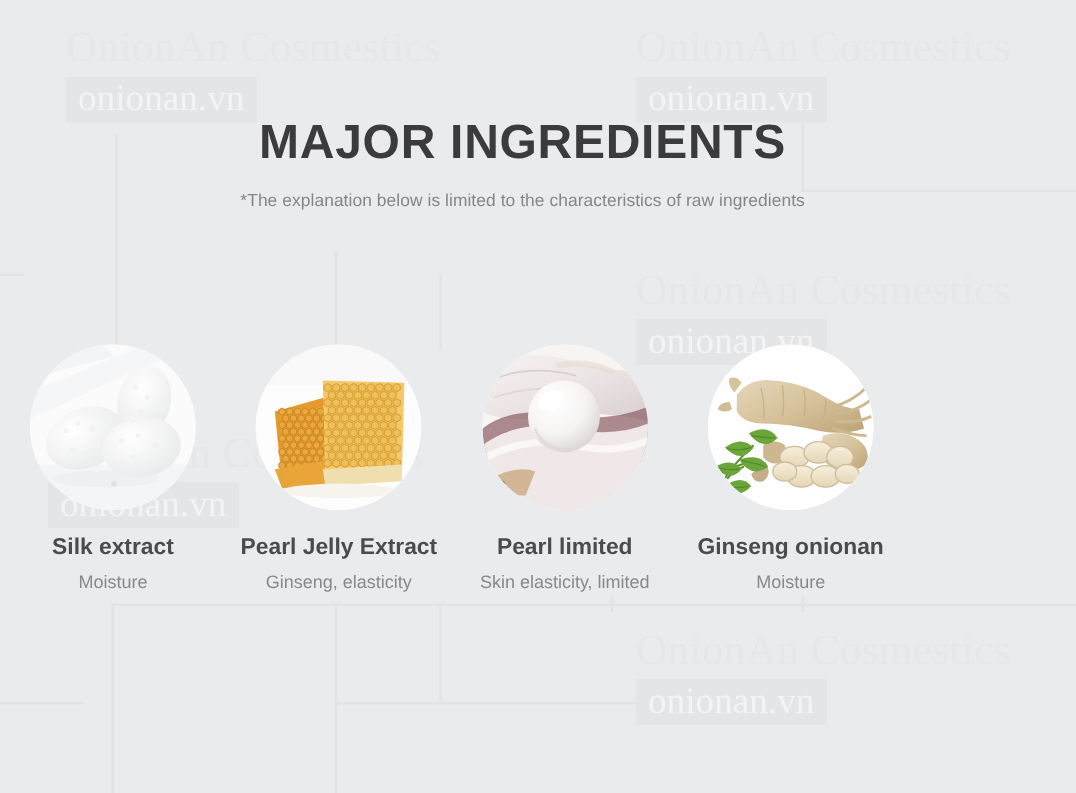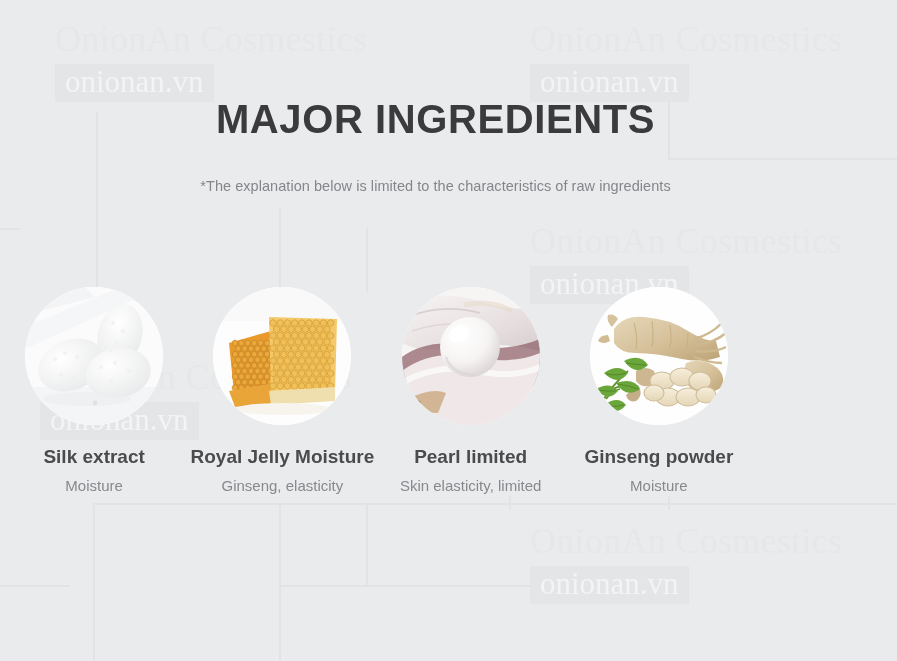--- a/index.html
+++ b/index.html
@@ -62,21 +62,21 @@
     z-index: 5;
   }
   .title-line {
     font-size: 40px;
     font-weight: bold;
     color: #3b3b3d;
     letter-spacing: 0.6px;
     line-height: 1.16;
   }
   .subtitle {
-    margin-top: 36px;
+    margin-top: 18px;
     font-size: 14.5px;
     color: #84868a;
     letter-spacing: 0.05px;
   }
 
   
   .cards {
     position: absolute;
     left: 0;
     top: 287px;
@@ -345,21 +345,21 @@
             <polygon points="88.8,95.6 91.8,97.3 91.8,100.7 88.8,102.4 85.8,100.7 85.8,97.3" fill="#f0c05a" stroke="#d9a137" stroke-width="0.9"></polygon>
             <polygon points="96.0,95.6 99.0,97.3 99.0,100.7 96.0,102.4 93.0,100.7 93.0,97.3" fill="#f0c05a" stroke="#d9a137" stroke-width="0.9"></polygon>
             <polygon points="103.2,95.6 106.2,97.3 106.2,100.7 103.2,102.4 100.2,100.7 100.2,97.3" fill="#f0c05a" stroke="#d9a137" stroke-width="0.9"></polygon>
             <polygon points="110.4,95.6 113.4,97.3 113.4,100.7 110.4,102.4 107.4,100.7 107.4,97.3" fill="#f0c05a" stroke="#d9a137" stroke-width="0.9"></polygon>
             <polygon points="117.6,95.6 120.6,97.3 120.6,100.7 117.6,102.4 114.6,100.7 114.6,97.3" fill="#f0c05a" stroke="#d9a137" stroke-width="0.9"></polygon>
             <path d="M56 104 L122 100 L122 114 L58 118 Z" fill="#f0dfae"></path>
             <path d="M20 108 q8 14 16 2" fill="none" stroke="#e7a533" stroke-width="3"></path>
             <ellipse cx="70" cy="122" rx="48" ry="6" fill="#f7f4ee"></ellipse>
           </svg>
         </div>
-        <div class="card-name">Royal Jelly Moisture</div>
+        <div class="card-name">Pearl Jelly Extract</div>
         <div class="card-desc">Ginseng, elasticity</div>
       </div>
       <div class="card">
         <div class="thumb">
           <svg width="138" height="138" viewBox="0 0 138 138" xmlns="http://www.w3.org/2000/svg">
             <defs>
               <radialGradient id="prl" cx="36%" cy="30%" r="72%">
                 <stop offset="0%" stop-color="#ffffff"></stop>
                 <stop offset="62%" stop-color="#f6f4f3"></stop>
                 <stop offset="100%" stop-color="#ddd7d8"></stop>
@@ -444,18 +444,18 @@
             </g>
             <g stroke="#4e8128" stroke-width="0.9" opacity="0.85" fill="none">
               <path d="M16 87 q12 2 20 -1"></path>
               <path d="M36 76 q12 2 20 2"></path>
               <path d="M8 103 q11 2 18 1"></path>
               <path d="M28 97 q12 2 20 5"></path>
               <path d="M16 119 q11 1 18 -1"></path>
             </g>
           </svg>
         </div>
-        <div class="card-name">Ginseng powder</div>
+        <div class="card-name">Ginseng onionan</div>
         <div class="card-desc">Moisture</div>
       </div>
     </div>
 
 </div>
 
 </body></html>

